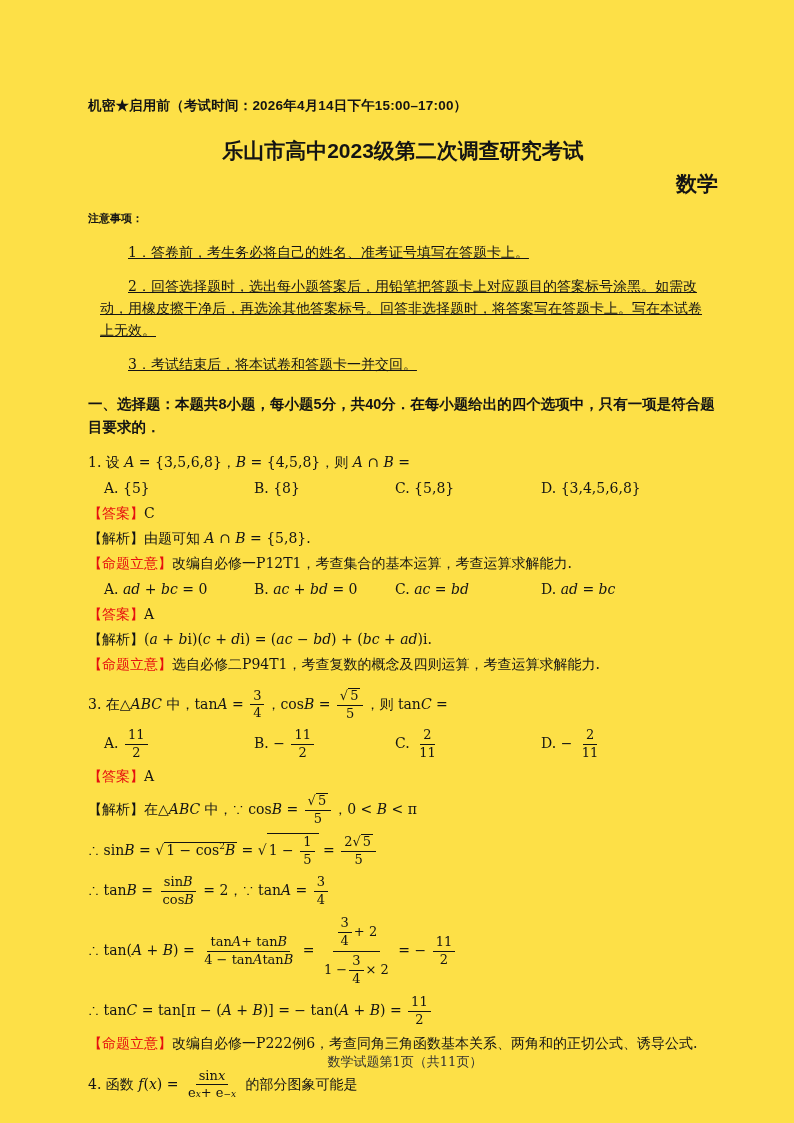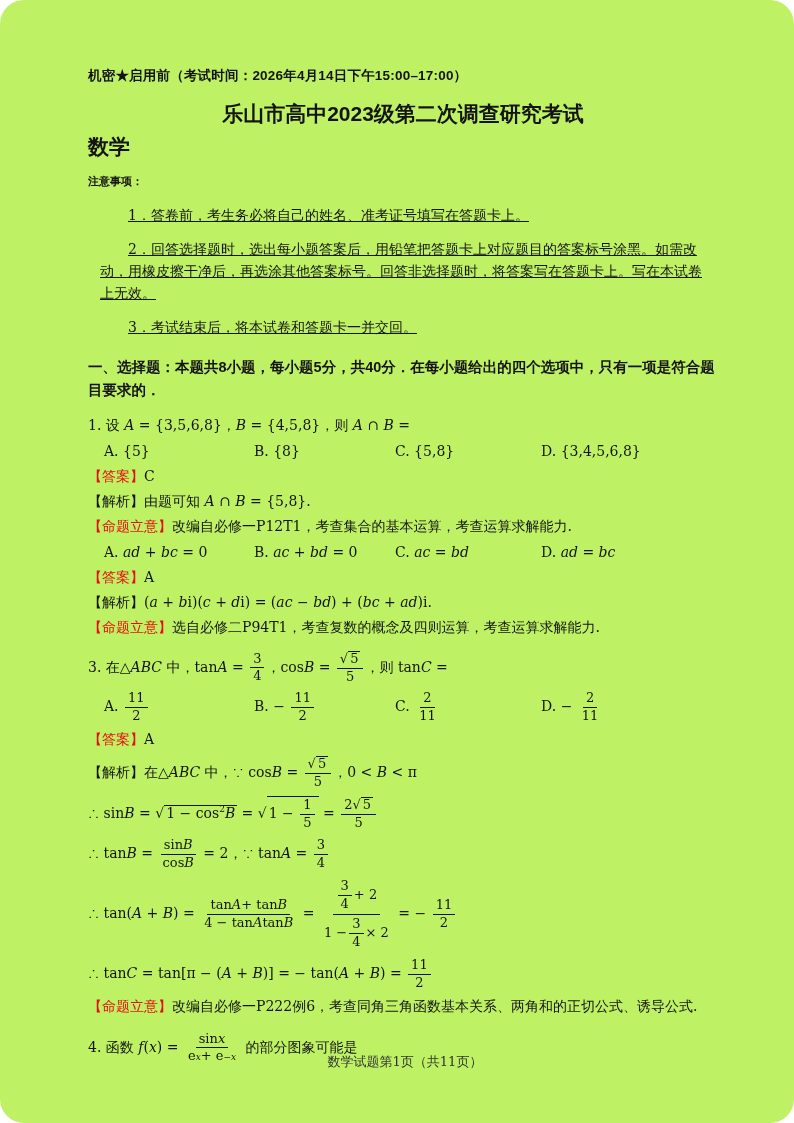--- a/index.html
+++ b/index.html
@@ -1,36 +1,36 @@
 <!DOCTYPE html>
 <html lang="zh" style="--red: #e60f0f;"><head>
 <meta charset="utf-8">
 <style>
   html,body{margin:0;padding:0;background:#ffffff;}
   .page{
     position:relative;
     width:794px;height:1123px;
     box-sizing:border-box;
-    background:#bef264;
+    background:#fde047;
     overflow:hidden;
-    padding:66px 76px 0 88px;
+    padding:96px 76px 0 88px;
     font-family:"DejaVu Serif","Liberation Serif",serif;
-    font-size:14px;line-height:22px;color:#141414;border-radius:24px;
+    font-size:14px;line-height:22px;color:#141414;
   }
   .hdr{
     font-family:"Liberation Sans",sans-serif;
     font-weight:700;font-size:13.5px;line-height:20px;letter-spacing:.2px;
   }
   .title{
     font-family:"Liberation Sans",sans-serif;
-    font-weight:700;font-size:21px;line-height:30px;text-align:center;margin-top:13px;
+    font-weight:700;font-size:21px;line-height:30px;text-align:center;margin-top:20px;
   }
   .subject{
     font-family:"Liberation Sans",sans-serif;
-    font-weight:700;font-size:21px;line-height:30px;text-align:left;margin-top:3px;
+    font-weight:700;font-size:21px;line-height:30px;text-align:right;margin-top:3px;
   }
   .notice-h{
     font-family:"Liberation Sans",sans-serif;
     font-weight:700;font-size:11px;line-height:22px;margin-top:8px;
   }
   .notice-p{margin:12px;text-indent:2em;line-height:22px;text-decoration:underline;}
   .sec-h{
     font-family:"Liberation Sans",sans-serif;
     font-weight:700;font-size:14.5px;line-height:23px;margin-top:18px;
   }

